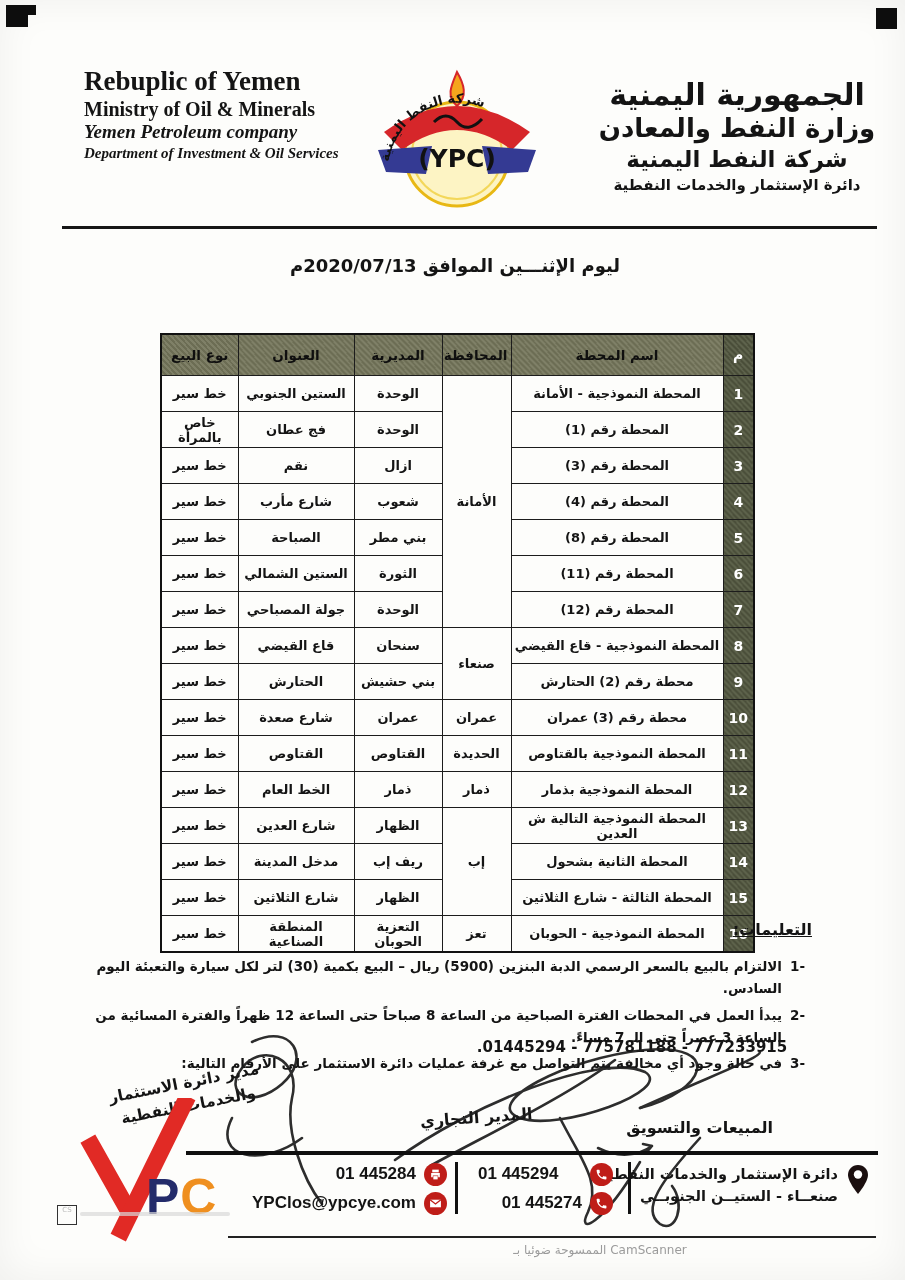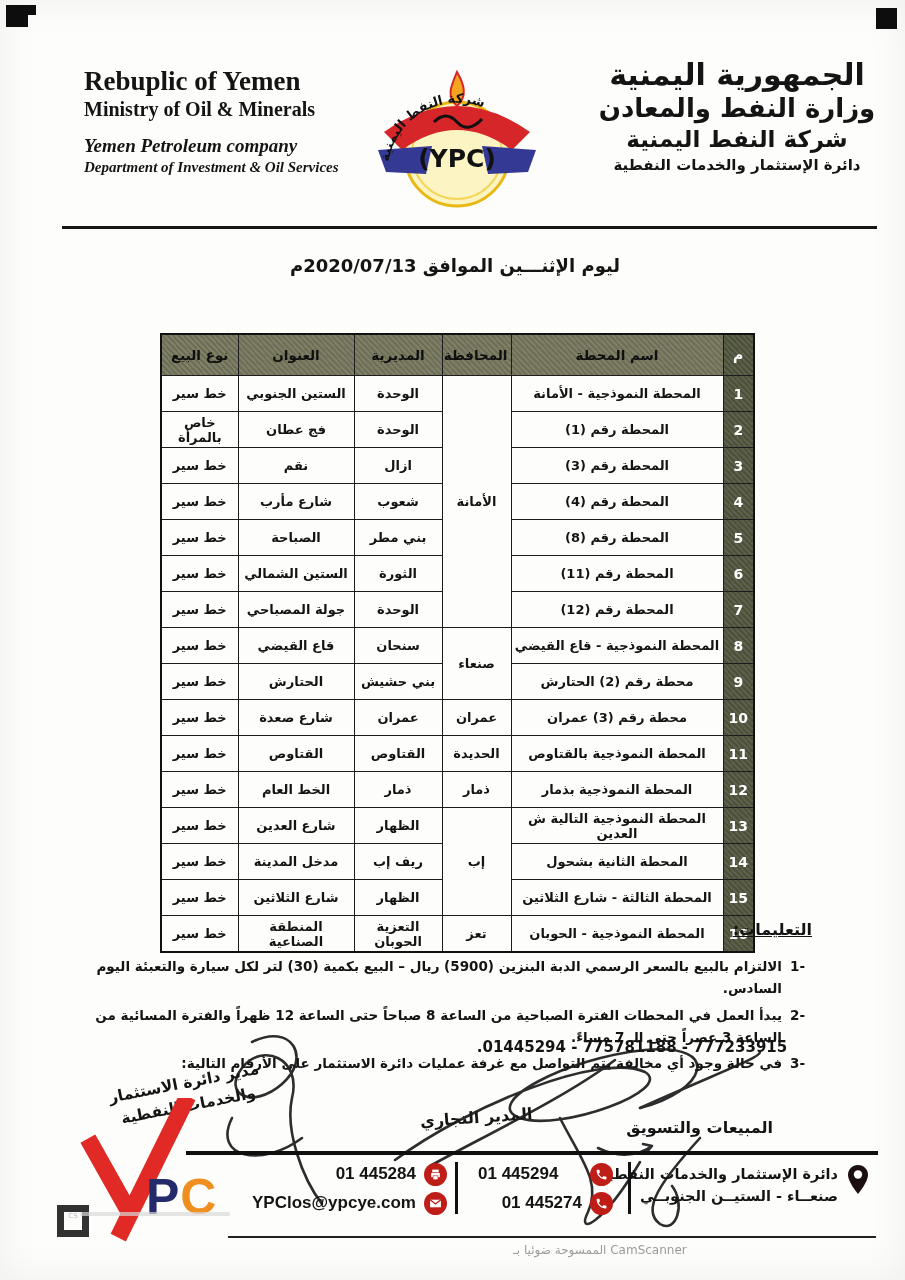--- a/index.html
+++ b/index.html
@@ -10,25 +10,25 @@
   .rtl{direction:rtl;}
   .ltr{direction:ltr;}
 
   
   .corner-mark{background:#0d0d0d;}
 
   
   .en-head{left:84px;top:66px;width:310px;font-family:"Liberation Serif",serif;line-height:1.12;}
   .en-l1{font-size:27px;font-weight:bold;}
   .en-l2{font-size:20px;font-weight:bold;margin-top:2px;}
-  .en-l3{font-size:19px;font-weight:bold;font-style:italic;margin-top:14px;}
+  .en-l3{font-size:19px;font-weight:bold;font-style:italic;margin-top:0;}
   .en-l4{font-size:15px;font-weight:bold;font-style:italic;margin-top:3px;}
 
   
-  .ar-head{right:18px;top:58px;width:300px;text-align:center;font-weight:bold;}
+  .ar-head{right:18px;top:78px;width:300px;text-align:center;font-weight:bold;}
   .ar-l1{font-size:30px;line-height:1.15;}
   .ar-l2{font-size:26px;line-height:1.2;}
   .ar-l3{font-size:23px;margin-top:2px;}
   .ar-l4{font-size:15px;margin-top:4px;}
 
   .head-rule{left:62px;top:226px;width:815px;height:3px;background:#161616;}
 
   
   .doc-title{left:130px;top:246px;width:650px;text-align:center;font-weight:bold;}
   .doc-title .t1{font-size:19px;}
@@ -63,21 +63,21 @@
   .foot-thin{left:228px;top:1236px;width:648px;height:2px;background:#222;}
   .vdiv{width:3px;background:#111;top:1162px;height:52px;}
   .contact-num{font-family:"Liberation Sans",sans-serif;font-weight:bold;font-size:17px;white-space:nowrap;}
   .icon-circle{width:23px;height:23px;border-radius:50%;background:#bf1d18;color:#fff;display:flex;
     align-items:center;justify-content:center;}
   .dept-text{font-weight:bold;font-size:14.5px;text-align:right;line-height:1.55;white-space:nowrap;}
   .pc-letters{font-family:"Liberation Sans",sans-serif;font-weight:bold;font-size:50px;letter-spacing:1px;}
   .pc-p{color:#232b6a;} .pc-c{color:#ef8f1f;}
 
   .watermark{left:470px;top:1243px;width:260px;color:#9b9b9b;font-size:12px;text-align:center;}
-  .cs-badge{left:57px;top:1205px;width:18px;height:18px;border:7px solid #000000;color:#aaa;
+  .cs-badge{left:57px;top:1205px;width:18px;height:18px;border:1px solid #000000;color:#aaa;
     font-size:7px;text-align:center;line-height:9px;opacity:.8;}
   .cs-smudge{left:80px;top:1212px;width:150px;height:4px;background:#d9d9d9;opacity:.7;border-radius:2px;}
 </style>
 </head>
 <body>
 
 <div class="page">
 
   <div class="abs corner-mark" style="left:6px;top:5px;width:22px;height:22px;"></div>
   <div class="abs corner-mark" style="left:28px;top:5px;width:8px;height:10px;"></div>

